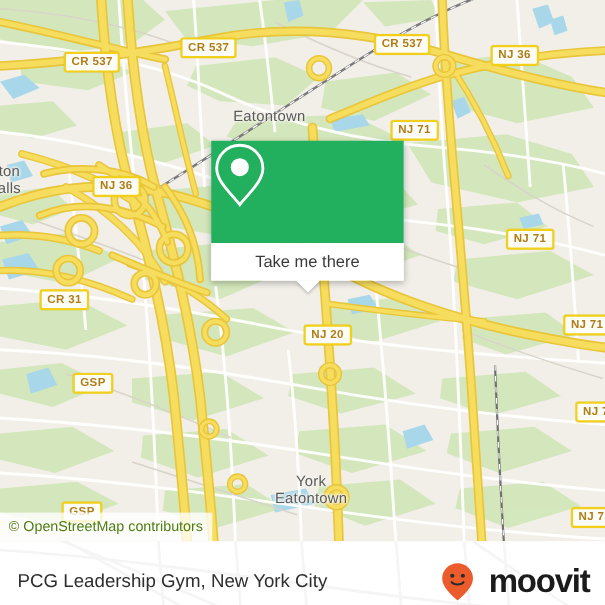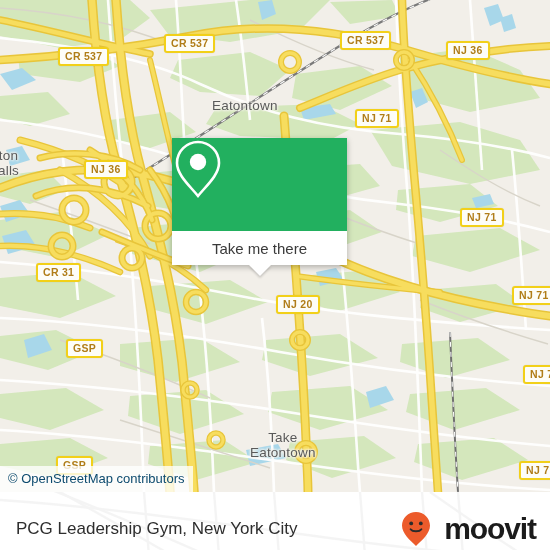--- a/index.html
+++ b/index.html
@@ -26,29 +26,28 @@
   .shield{
     position:absolute;background:#fdfdf7;border:2px solid #f2d019;border-radius:3px;
     color:#b07d18;font-size:10.5px;font-weight:bold;letter-spacing:.3px;
     padding:1px 5px 2px 5px;white-space:nowrap;line-height:12px;
     box-shadow:0 0 0 .5px rgba(0,0,0,.04);
   }
 
   
   #attribution{
     position:absolute;left:0;bottom:0;height:26px;line-height:26px;
-    background:rgba(255,255,255,.78);color:#0c4a6e;font-size:13px;
+    background:rgba(255,255,255,.78);color:#4d7c0f;font-size:13px;
     padding:0 8px 0 8px;white-space:nowrap;
   }
 
   
   #card{
-    position:absolute;left:172px;top:128px;width:175px;
+    position:absolute;left:192px;top:128px;width:175px;
     box-shadow:0 2px 6px rgba(0,0,0,.28);
-    margin-top:10px;
   }
   #card-top{
     height:93px;background:#22b05f;display:flex;align-items:center;justify-content:center;
   }
   #card-bottom{
     height:34px;background:#ffffff;display:flex;align-items:center;justify-content:center;
     color:#3a3a3a;font-size:15px;
   }
   #card-arrow{
     position:absolute;left:50%;bottom:-11px;margin-left:-11px;width:0;height:0;
@@ -255,21 +254,21 @@
         </g>
       </g>
     </svg>
 
     <div class="place" style="left:212px;top:98px;">Eatontown</div>
     <div class="place two" style="left:-2px;top:148px;">
       <div>ton</div>
       <div>alls</div>
     </div>
     <div class="place two" style="left:250px;top:430px;">
-      <div>Take</div>
+      <div>York</div>
       <div>Eatontown</div>
     </div>
 
     <div class="shield" style="left:58px;top:47px;">CR 537</div>
     <div class="shield" style="left:164px;top:34px;">CR 537</div>
     <div class="shield" style="left:340px;top:31px;">CR 537</div>
     <div class="shield" style="left:446px;top:41px;">NJ 36</div>
     <div class="shield" style="left:355px;top:109px;">NJ 71</div>
     <div class="shield" style="left:84px;top:160px;">NJ 36</div>
     <div class="shield" style="left:460px;top:208px;">NJ 71</div>

